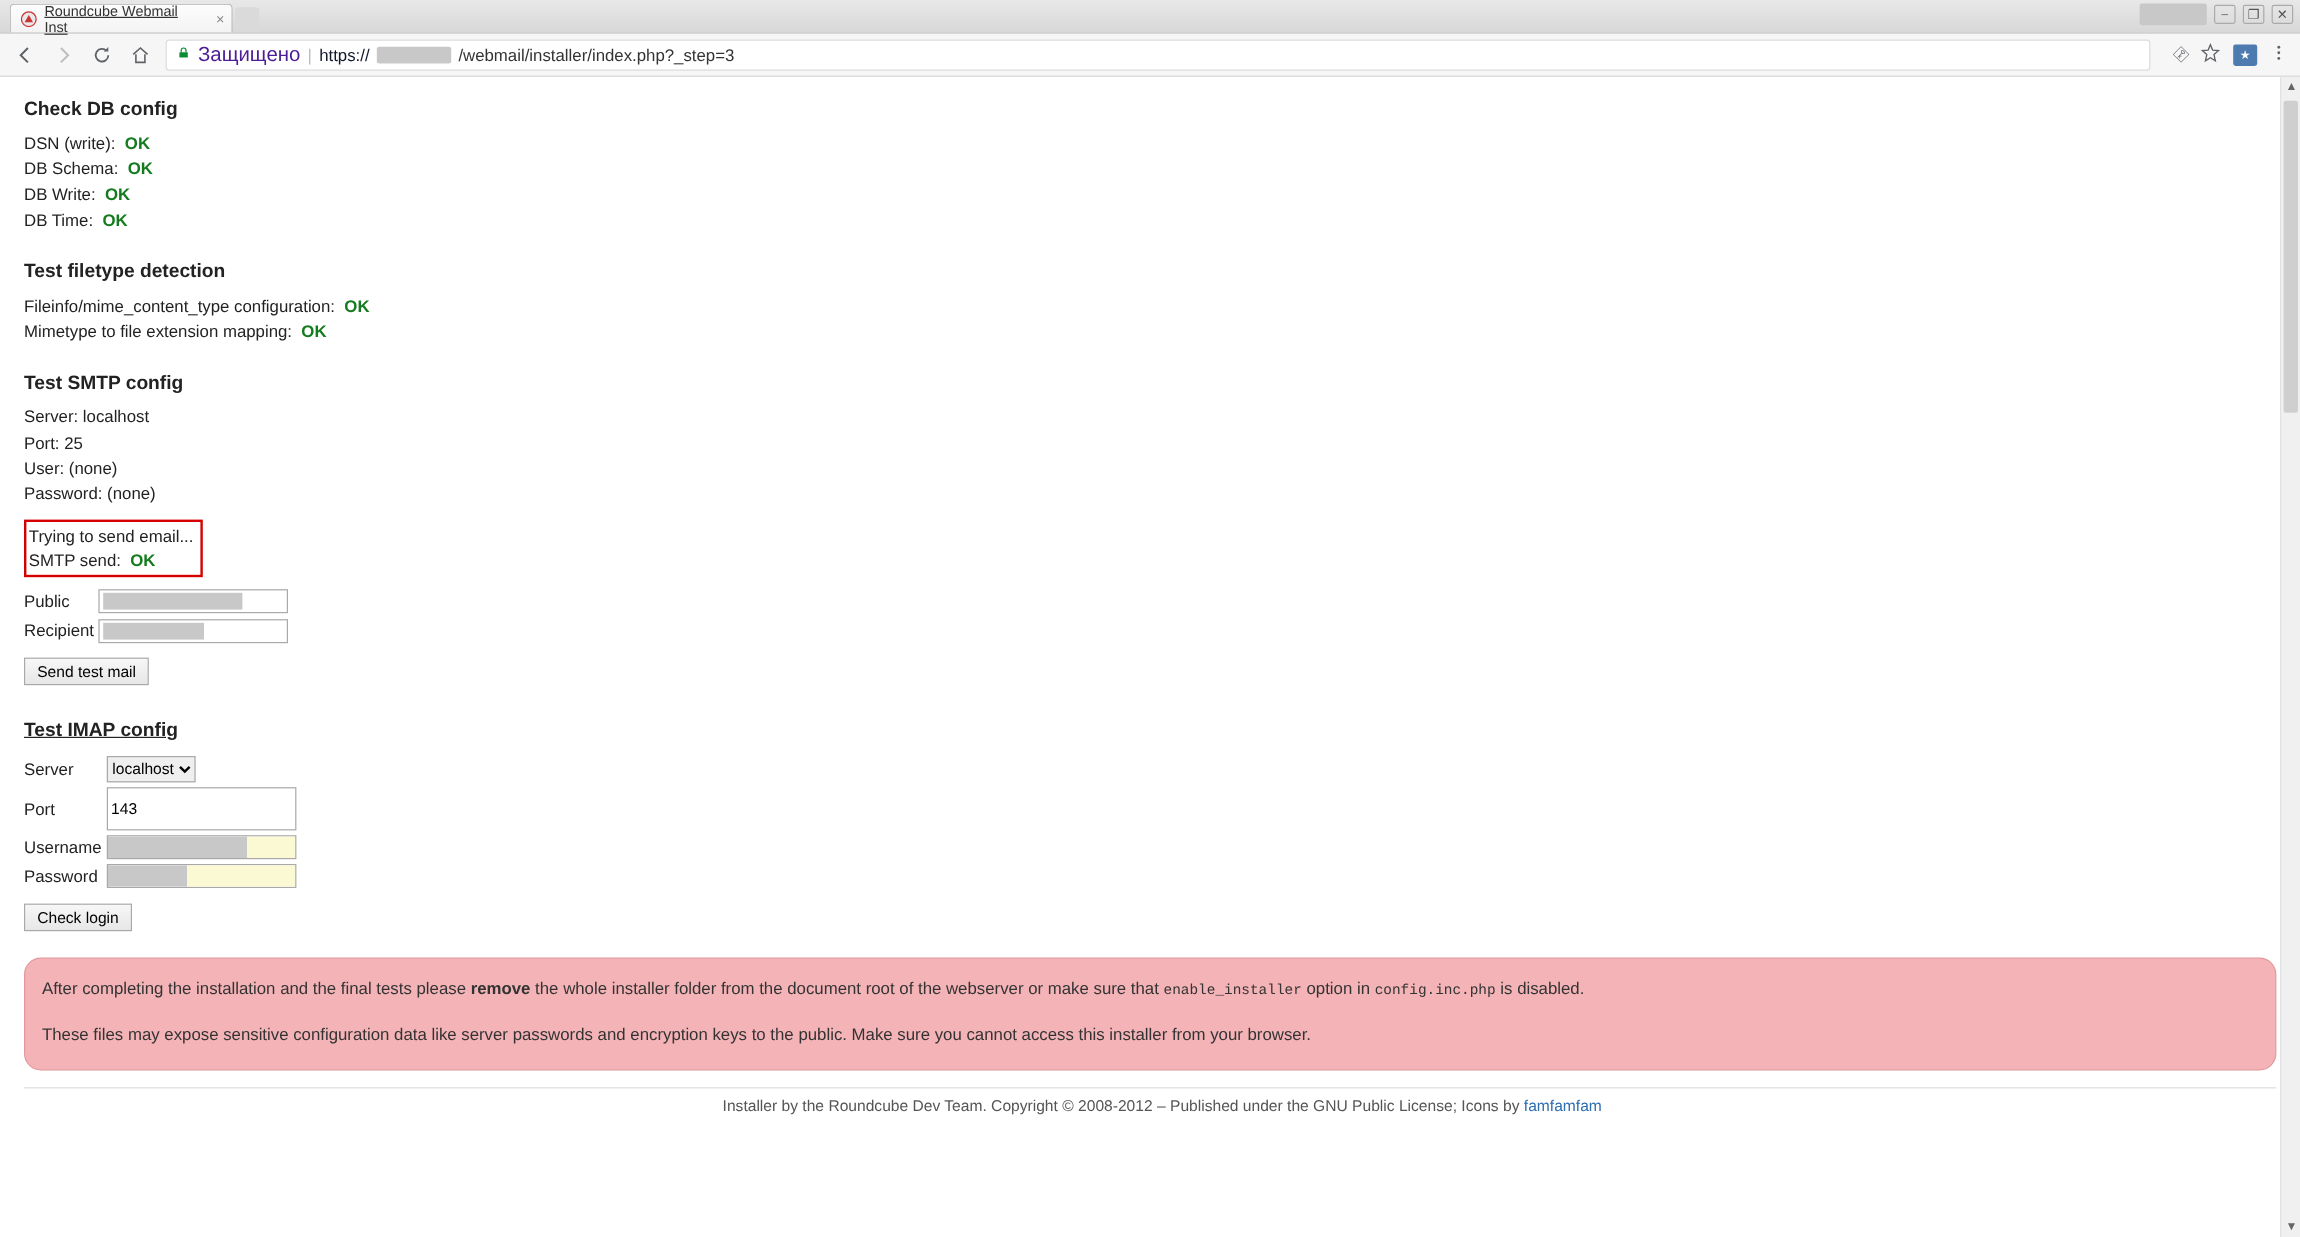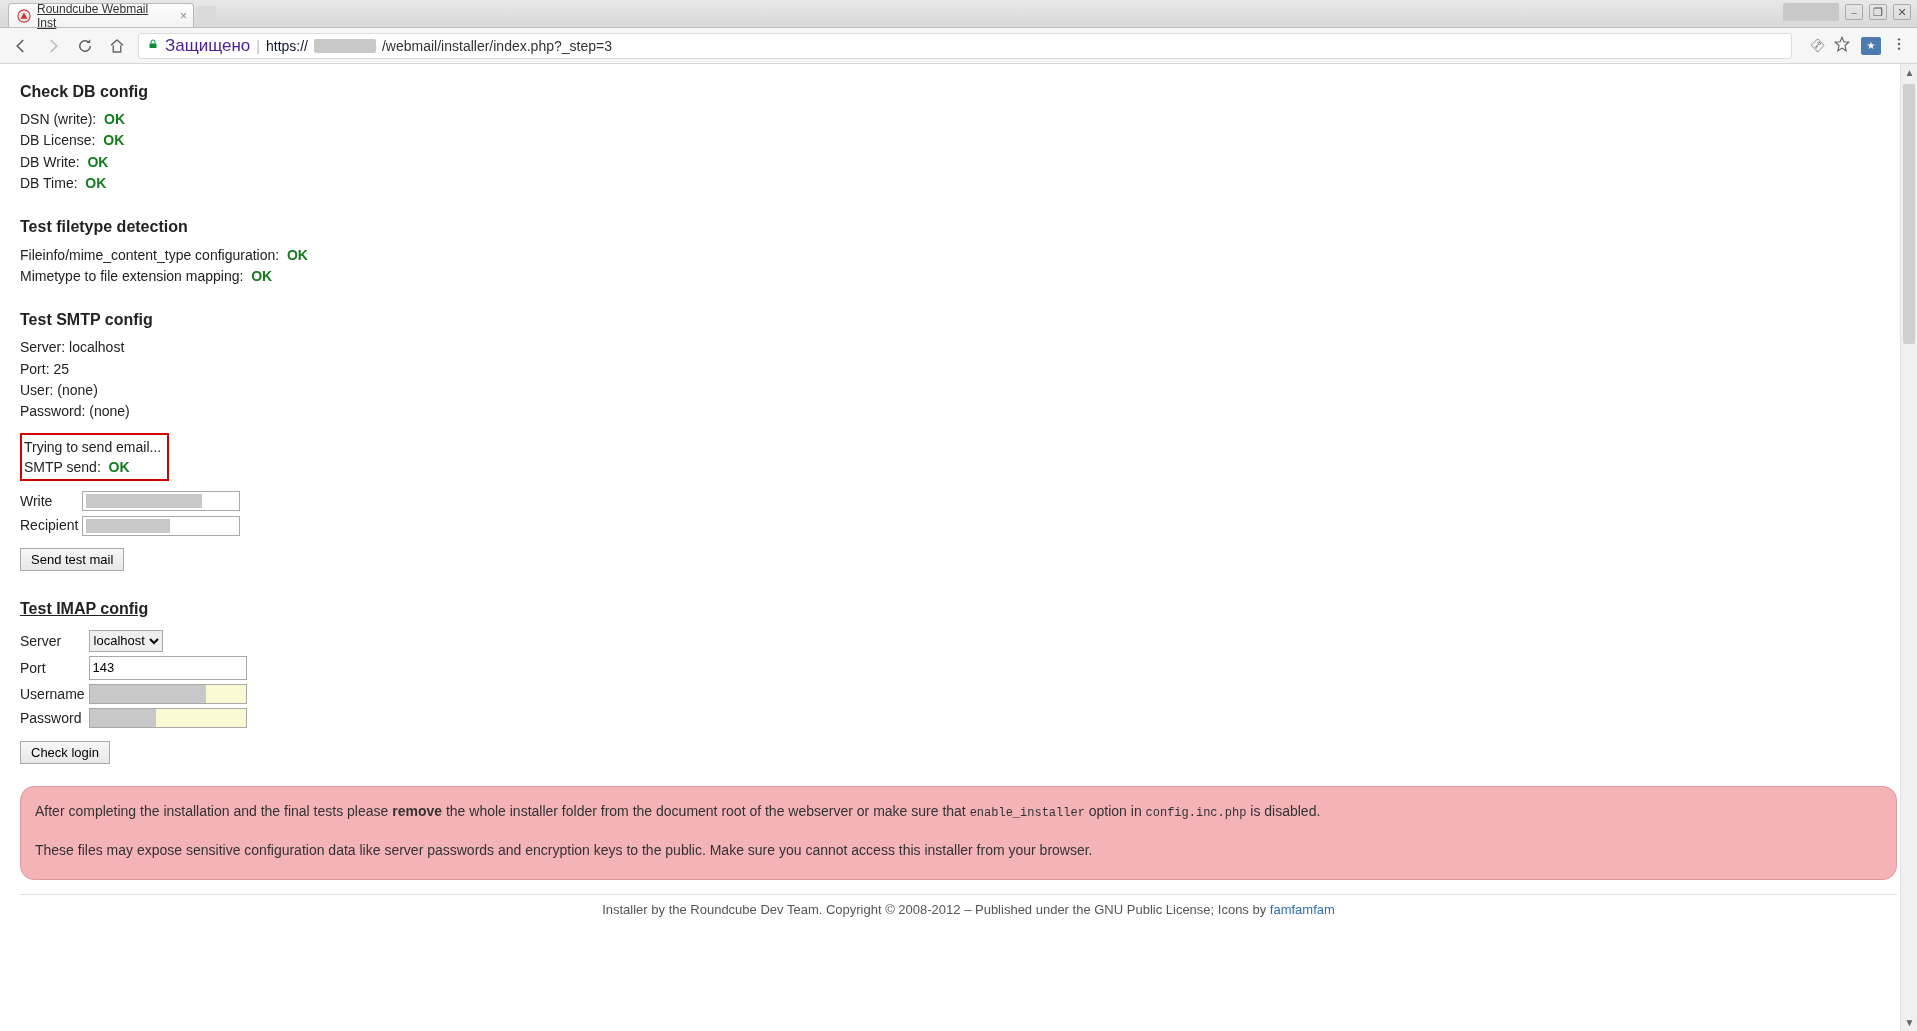--- a/index.html
+++ b/index.html
@@ -25,21 +25,21 @@
   .ext-box { width:20px; height:18px; background:#4d7bb0; border-radius:2px; display:flex; align-items:center; justify-content:center; color:#fff; font-size:10px;}
   .viewport { height: calc(100% - 64px); display:flex; }
   .page { flex:1; overflow:hidden; position:relative; }
   .content { padding: 6px 0 0 20px; color:#222; font-size:14px; line-height: 1.45; }
   h3 { font-size:16px; font-weight:bold; margin:10px 0 6px 0; }
   .ok { color: #147c1e; font-weight:bold; }
   .check-line { margin-bottom:1px; }
   .highlight-box { display:inline-block; border:2px solid #d40000; padding:2px 6px 2px 2px; margin-top:10px; }
   table.fields { border-collapse: collapse; margin-top:8px; }
   table.fields td { padding: 2px 4px 2px 0; vertical-align:middle; font-size:14px;}
-  input[type=text], input[type=password] { height:24px; border:1px solid #a9a9a9; background:#fff; font-size:13px; padding:0 3px; }
+  input[type=text], input[type=password] { height:36px; border:1px solid #a9a9a9; background:#fff; font-size:13px; padding:0 3px; }
   .obf-input { background:#c8c8c8; height:14px; width:116px; border-radius:0;}
   .obf-input.sm { width:84px; }
   .input-auto { display:flex; width:158px; height:20px; border:1px solid #a9a9a9; overflow:hidden;}
   .input-auto .gray { flex:0 0 auto; background:#c8c8c8; height:100%;}
   .input-auto .yellow { flex:1; background:#fbf9d4; height:100%;}
   select { border:1px solid #a9a9a9; height:22px; background:#efefef; font-size:13px;}
   .btn { margin-top:10px; padding:3px 10px; border:1px solid #a9a9a9; background:linear-gradient(#f7f7f7,#e7e7e7); cursor:pointer; font-size:13px; }
   .warning { margin:22px 20px 0 0; border:1px solid #e2999e; background:#f4b3b7; border-radius:14px; padding:12px 14px 16px 14px; color:#333; font-size:14px; line-height:1.8;}
   .warning code { font-family: "Courier New", monospace; font-size:12px; }
   hr.sep { border:none; border-top:1px solid #ddd; margin:14px 20px 6px 0;}
@@ -127,21 +127,21 @@
     </span>
   </div>
 </div>
 
 <div class="viewport">
   <div class="page">
     <div class="content">
 
       <h3>Check DB config</h3>
       <div class="check-line"><span>DSN (write):</span>&nbsp; <span class="ok">OK</span></div>
-      <div class="check-line"><span>DB License:</span>&nbsp; <span class="ok">OK</span></div>
+      <div class="check-line"><span>DB Schema:</span>&nbsp; <span class="ok">OK</span></div>
       <div class="check-line"><span>DB Write:</span>&nbsp; <span class="ok">OK</span></div>
       <div class="check-line"><span>DB Time:</span>&nbsp; <span class="ok">OK</span></div>
 
       <h3 style="margin-top:22px;">Test filetype detection</h3>
       <div class="check-line"><span>Fileinfo/mime_content_type configuration:</span>&nbsp; <span class="ok">OK</span></div>
       <div class="check-line"><span>Mimetype to file extension mapping:</span>&nbsp; <span class="ok">OK</span></div>
 
       <h3 style="margin-top:22px;">Test SMTP config</h3>
       <div class="check-line"><span>Server:</span> <span>localhost</span></div>
       <div class="check-line"><span>Port:</span> <span>25</span></div>
@@ -149,21 +149,21 @@
       <div class="check-line"><span>Password:</span> <span>(none)</span></div>
 
       <div class="highlight-box">
         <div>Trying to send email...</div>
         <div><span>SMTP send:</span>&nbsp; <span class="ok">OK</span></div>
       </div>
 
       <table class="fields">
         <tbody>
             <tr>
-          <td class="td-label">Write</td>
+          <td class="td-label">Public</td>
           <td>
                 <div style="width:158px;height:20px;border:1px solid #a9a9a9;display:flex;align-items:center;padding-left:3px;">
                   <div class="obf-input"></div>
                 </div>
               </td>
         </tr>
         <tr>
           <td class="td-label">Recipient</td>
           <td>
                 <div style="width:158px;height:20px;border:1px solid #a9a9a9;display:flex;align-items:center;padding-left:3px;">

